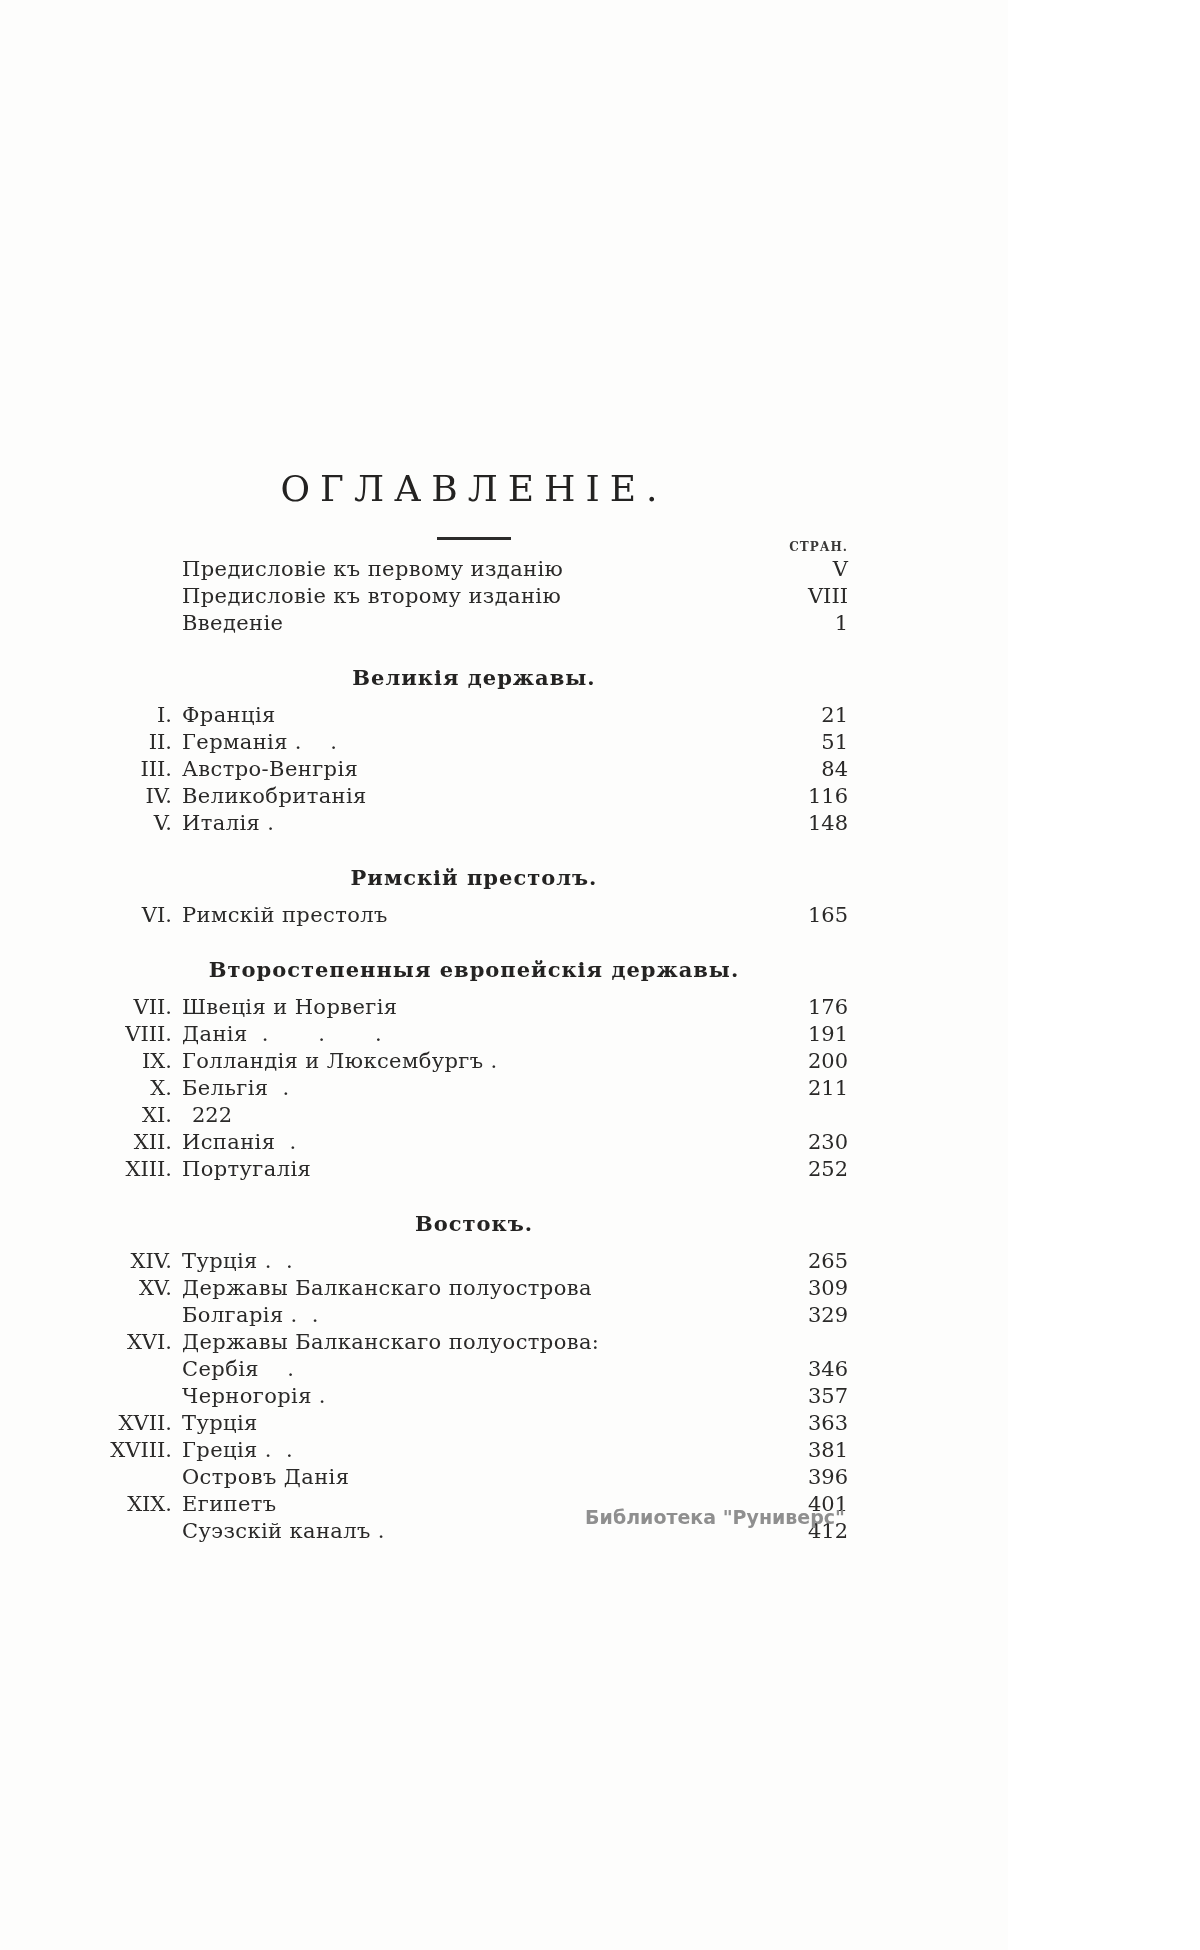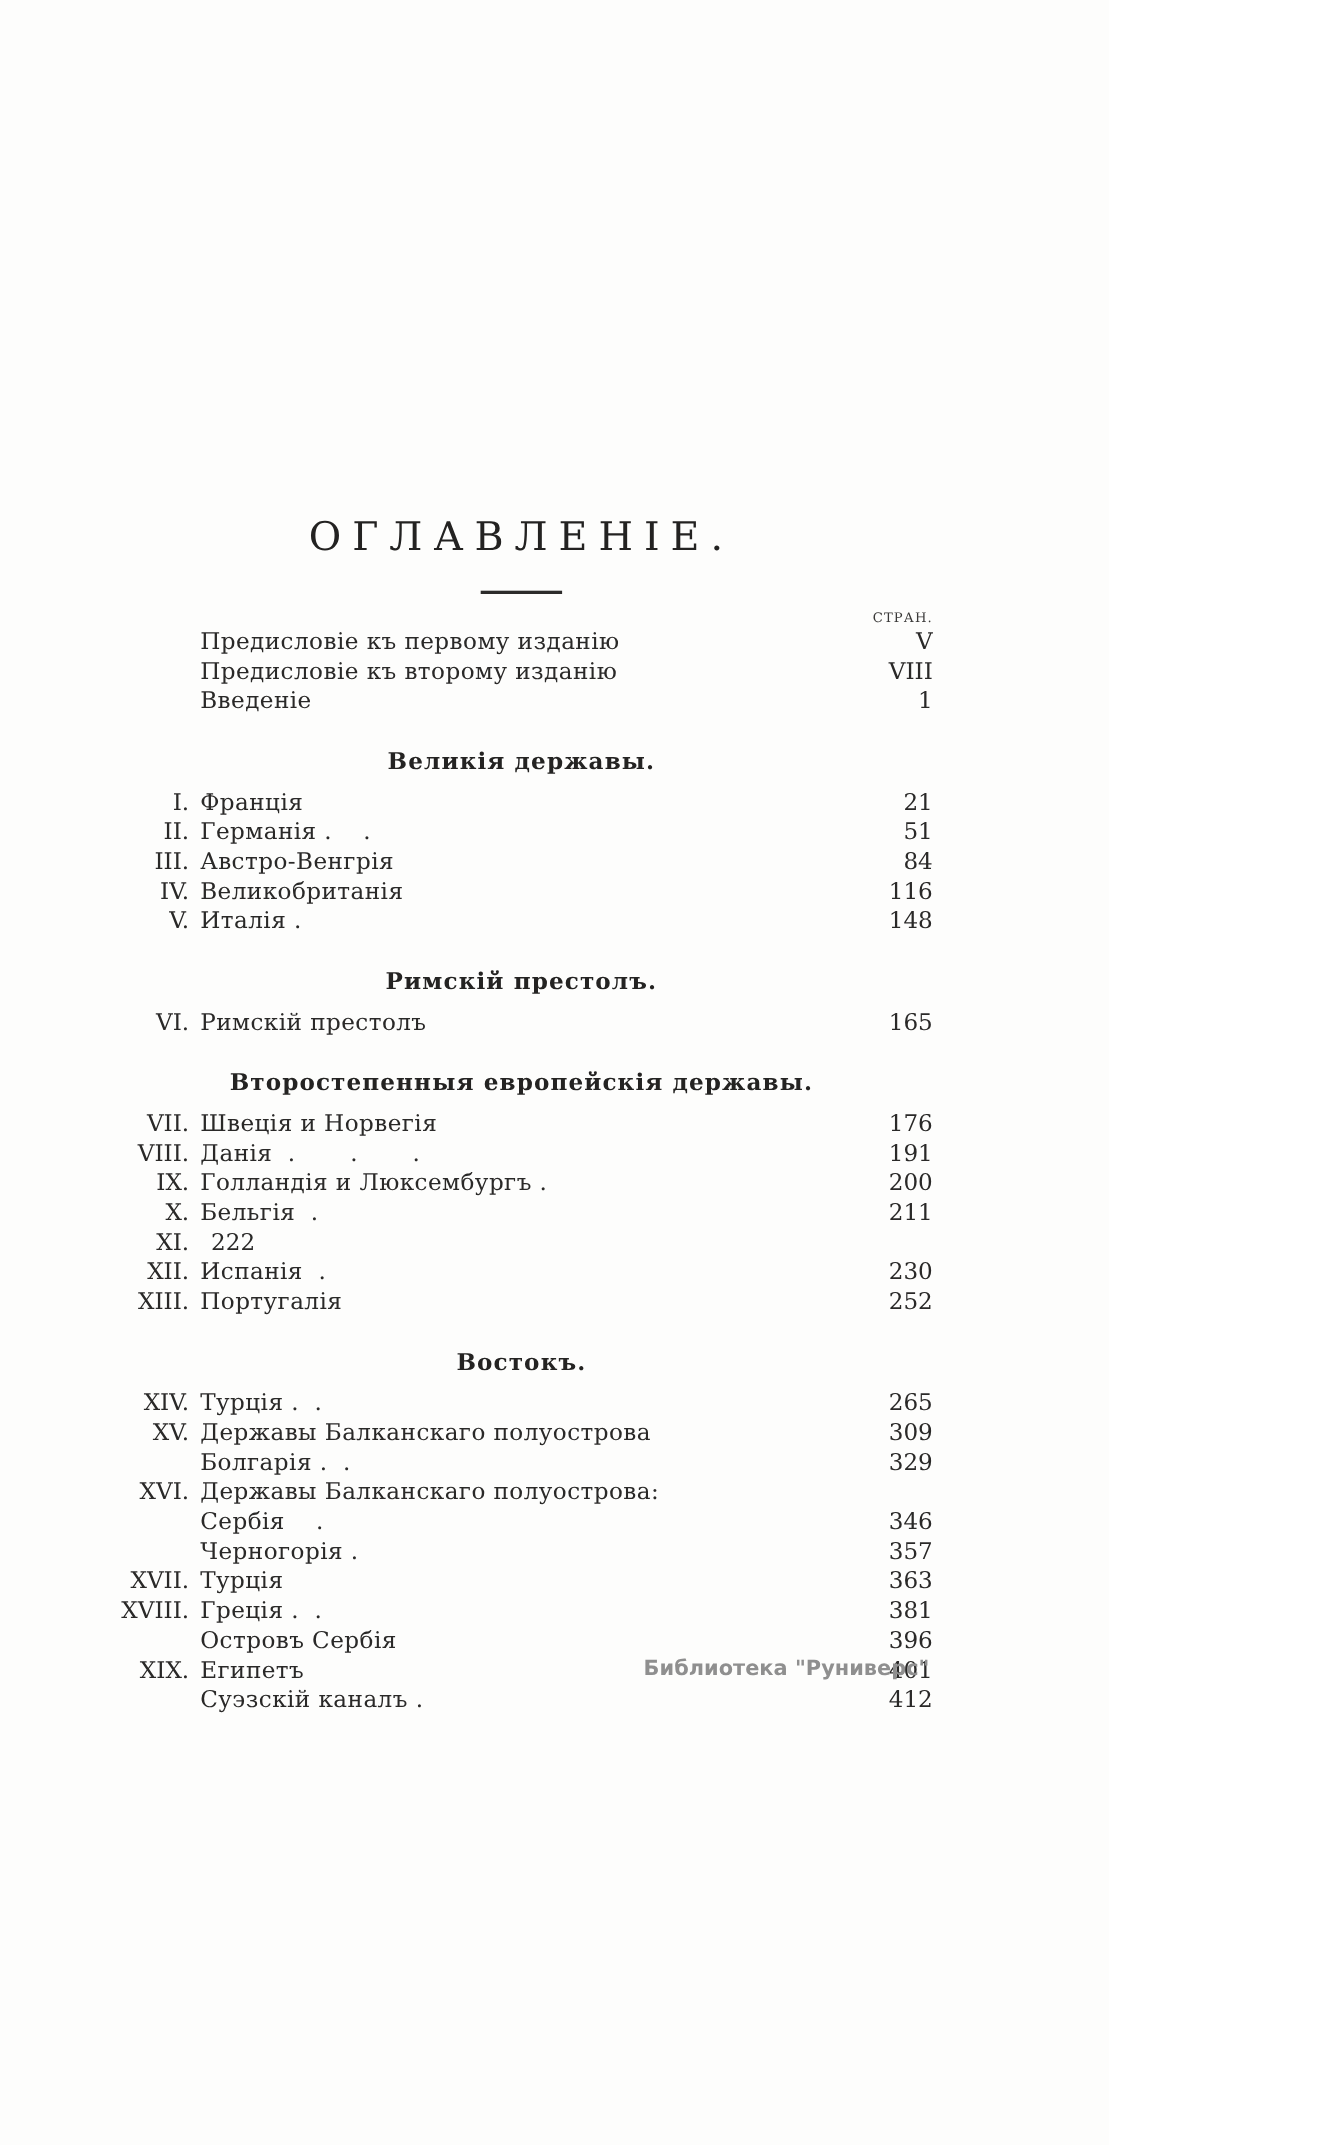--- a/index.html
+++ b/index.html
@@ -25,22 +25,23 @@
   }
   .rule{
     width:74px;height:3px;
     background:#2c2b2a;
     margin:28px auto 0 auto;
   }
   .col-header{
     text-align:right;
     font-size:12px;
     letter-spacing:1px;
-    margin-top:14px;
+    margin-top:0;
     color:#3a3938;
+    font-weight:bold;
   }
   .rows{margin-top:2px;}
   .row{
     display:flex;
     align-items:center;
     line-height:27px;
     font-size:21px;
   }
   .num{
     flex:none;
@@ -215,21 +216,21 @@
             <span class="label">Турція</span>
             <span class="pageno">363</span>
           </div>
           <div class="row">
             <span class="num">XVIII.</span>
             <span class="label">Греція .&nbsp;&nbsp;.</span>
             <span class="pageno">381</span>
           </div>
           <div class="row">
             <span class="num"></span>
-            <span class="label">Островъ Сербія</span>
+            <span class="label">Островъ Данія</span>
             <span class="pageno">396</span>
           </div>
           <div class="row">
             <span class="num">XIX.</span>
             <span class="label">Египетъ</span>
             <span class="pageno">401</span>
           </div>
           <div class="row">
             <span class="num"></span>
             <span class="label">Суэзскій каналъ .</span>

